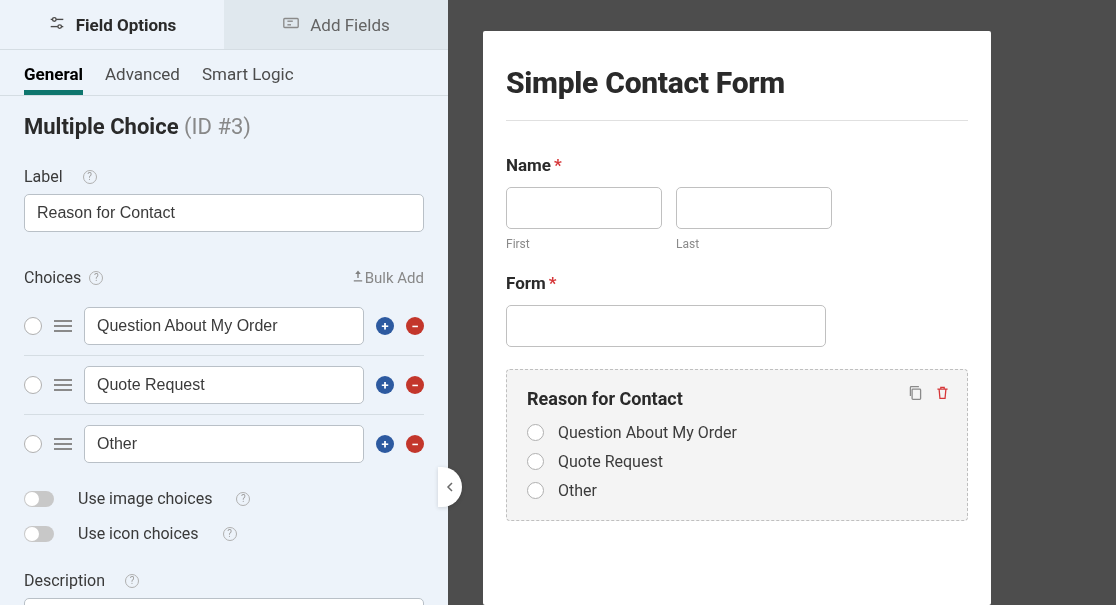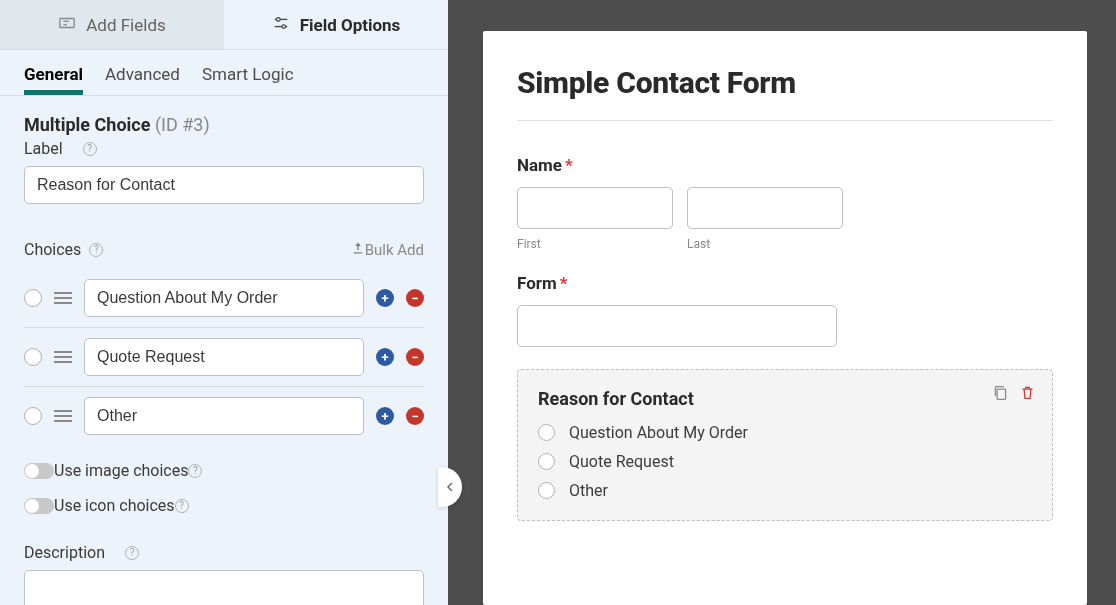--- a/index.html
+++ b/index.html
@@ -8,46 +8,46 @@
 .top-tabs{display:flex;height:50px;background:#e0e8ee;border-bottom:1px solid #d5dde3}
 .tab{flex:1;display:flex;align-items:center;justify-content:center;gap:10px;font-size:17px;font-weight:700;color:#4a4a4a;cursor:pointer}
 .tab.inactive{background:#e0e8ee;color:#646464;font-weight:400}
 .tab.active{background:#edf3fa;color:#2a2a2a}
 .tab-icon svg{width:18px;height:18px}
 .sub-tabs{display:flex;gap:22px;padding:14px 24px 0;border-bottom:1px solid #d5dde3;height:46px}
 .sub-tab{font-size:17px;font-weight:700;color:#3a3a3a;padding-bottom:10px;cursor:pointer}
 .sub-tab.inactive{font-weight:400;color:#4c4c4c}
 .sub-tab.active{border-bottom:5px solid #0f766e;color:#000000}
 .panel{padding:18px 24px 24px}
-.field-title{font-size:18px;font-weight:700;color:#2a2a2a;margin-bottom:4px}
+.field-title{font-size:22px;font-weight:700;color:#2a2a2a;margin-bottom:28px}
 .field-title .id-part{color:#888;font-weight:400}
 .row-label{font-size:16px;color:#3a3a3a;margin-bottom:8px;display:flex;align-items:center;gap:20px}
 .help-icon{width:14px;height:14px;border:1px solid #b0b0b0;border-radius:50%;display:inline-flex;align-items:center;justify-content:center;font-size:10px;color:#a0a0a0}
 .text-input{width:100%;height:38px;padding:0 12px;border:1px solid #b9c0c7;border-radius:5px;font-size:16px;background:#fff;color:#3a3a3a}
 .choices-header{display:flex;justify-content:space-between;align-items:center;margin-top:36px;margin-bottom:10px}
 .choices-header .left{display:flex;align-items:center;gap:8px;font-size:16px;color:#3a3a3a}
 .bulk-add{display:flex;align-items:center;font-size:15px;color:#888;cursor:pointer}
 .choice-row{display:flex;align-items:center;gap:12px;padding:10px 0;border-top:1px solid #d5dde3}
 .choice-row.first{border-top:none}
 .radio-dot{width:18px;height:18px;border:1px solid #b0b0b0;border-radius:50%;background:#fff;flex-shrink:0}
 .drag-handle{display:flex;flex-direction:column;gap:3px;cursor:grab;width:18px;flex-shrink:0}
 .drag-handle span{display:block;width:18px;height:2px;background:#8a8a8a}
 .choice-input{flex:1;height:38px;padding:0 12px;border:1px solid #b9c0c7;border-radius:5px;font-size:16px;background:#fff;color:#3a3a3a}
 .circle-btn{width:18px;height:18px;border-radius:50%;display:flex;align-items:center;justify-content:center;color:#fff;font-size:13px;font-weight:700;cursor:pointer;flex-shrink:0}
 .circle-btn.plus{background:#2d5aa0}
 .circle-btn.minus{background:#c3362b}
-.toggle-row{display:flex;align-items:center;gap:0;margin-top:16px}
+.toggle-row{display:flex;align-items:center;gap:24px;margin-top:16px}
 .toggle{width:30px;height:16px;border-radius:9px;background:#c8c8c8;position:relative;cursor:pointer;flex-shrink:0}
 .toggle::after{content:"";position:absolute;width:14px;height:14px;background:#fff;border-radius:50%;top:1px;left:1px}
 .toggle-row .label{font-size:16px;color:#3a3a3a}
 .desc-label{margin-top:28px}
 .desc-box{width:100%;height:40px;border:1px solid #b9c0c7;border-radius:5px;background:#fff;margin-top:8px}
 .collapse-handle{position:absolute;left:438px;top:467px;width:24px;height:40px;background:#fff;border-radius:0 20px 20px 0;box-shadow:0 1px 4px rgba(0,0,0,0.15);display:flex;align-items:center;justify-content:center;cursor:pointer;z-index:9}
 .collapse-handle svg{width:10px;height:10px}
-.preview{position:absolute;left:483px;top:31px;width:604px;height:574px;background:#fff;padding:34px 34px 0;border-radius:2px}
+.preview{position:absolute;left:483px;top:31px;width:508px;height:574px;background:#fff;padding:34px 23px 0;border-radius:2px}
 .preview h1{font-size:30px;font-weight:800;color:#2a2a2a;margin-bottom:20px;letter-spacing:-0.3px}
 .preview hr{border:none;border-top:1px solid #e0e0e0;margin-bottom:34px}
 .field-label{font-size:17px;font-weight:700;color:#2a2a2a;margin-bottom:12px}
 .req{color:#d63638;margin-left:3px}
 .name-row{display:flex;gap:14px;margin-bottom:22px}
 .name-col{display:flex;flex-direction:column}
 .name-input{width:156px;height:42px;border:1px solid #c0c0c0;border-radius:5px}
 .sub-label{font-size:12px;color:#8a8a8a;margin-top:8px}
 .email-input{width:320px;height:42px;border:1px solid #c0c0c0;border-radius:5px;margin-bottom:22px}
 .reason-block{border:1px dashed #bfbfbf;border-radius:4px;padding:18px 20px 20px;background:#f4f4f4;position:relative}
@@ -58,40 +58,40 @@
 .option-row{display:flex;align-items:center;gap:14px;margin-bottom:10px}
 .option-row:last-child{margin-bottom:0}
 .option-radio{width:17px;height:17px;border:1px solid #b0b0b0;border-radius:50%;background:#fff}
 .option-text{font-size:16px;color:#3c3c3c}
 </style>
 </head>
 <body>
 
 <div class="sidebar">
   <div class="top-tabs">
-    <div class="tab inactive">
-      <span class="tab-icon">
-        <svg viewBox="0 0 20 20" fill="none" stroke="#8a8a8a" stroke-width="1.5">
-            <rect x="2" y="5" width="16" height="10" rx="1"></rect>
-            <line x1="6" y1="8" x2="12" y2="8"></line>
-            <line x1="6" y1="12" x2="10" y2="12"></line>
-          </svg>
-      </span>
-      <span>Add Fields</span>
-    </div>
     <div class="tab active">
       <span class="tab-icon">
         <svg viewBox="0 0 20 20" fill="none" stroke="#4a4a4a" stroke-width="1.5">
             <line x1="3" y1="6" x2="17" y2="6"></line>
             <circle cx="7" cy="6" r="2" fill="#fff"></circle>
             <line x1="3" y1="14" x2="17" y2="14"></line>
             <circle cx="13" cy="14" r="2" fill="#fff"></circle>
           </svg>
       </span>
       <span>Field Options</span>
+    </div>
+    <div class="tab inactive">
+      <span class="tab-icon">
+        <svg viewBox="0 0 20 20" fill="none" stroke="#8a8a8a" stroke-width="1.5">
+            <rect x="2" y="5" width="16" height="10" rx="1"></rect>
+            <line x1="6" y1="8" x2="12" y2="8"></line>
+            <line x1="6" y1="12" x2="10" y2="12"></line>
+          </svg>
+      </span>
+      <span>Add Fields</span>
     </div>
   </div>
 
   <div class="sub-tabs">
     <div class="sub-tab active">General</div>
     <div class="sub-tab inactive">Advanced</div>
     <div class="sub-tab inactive">Smart Logic</div>
   </div>
 
   <div class="panel">

